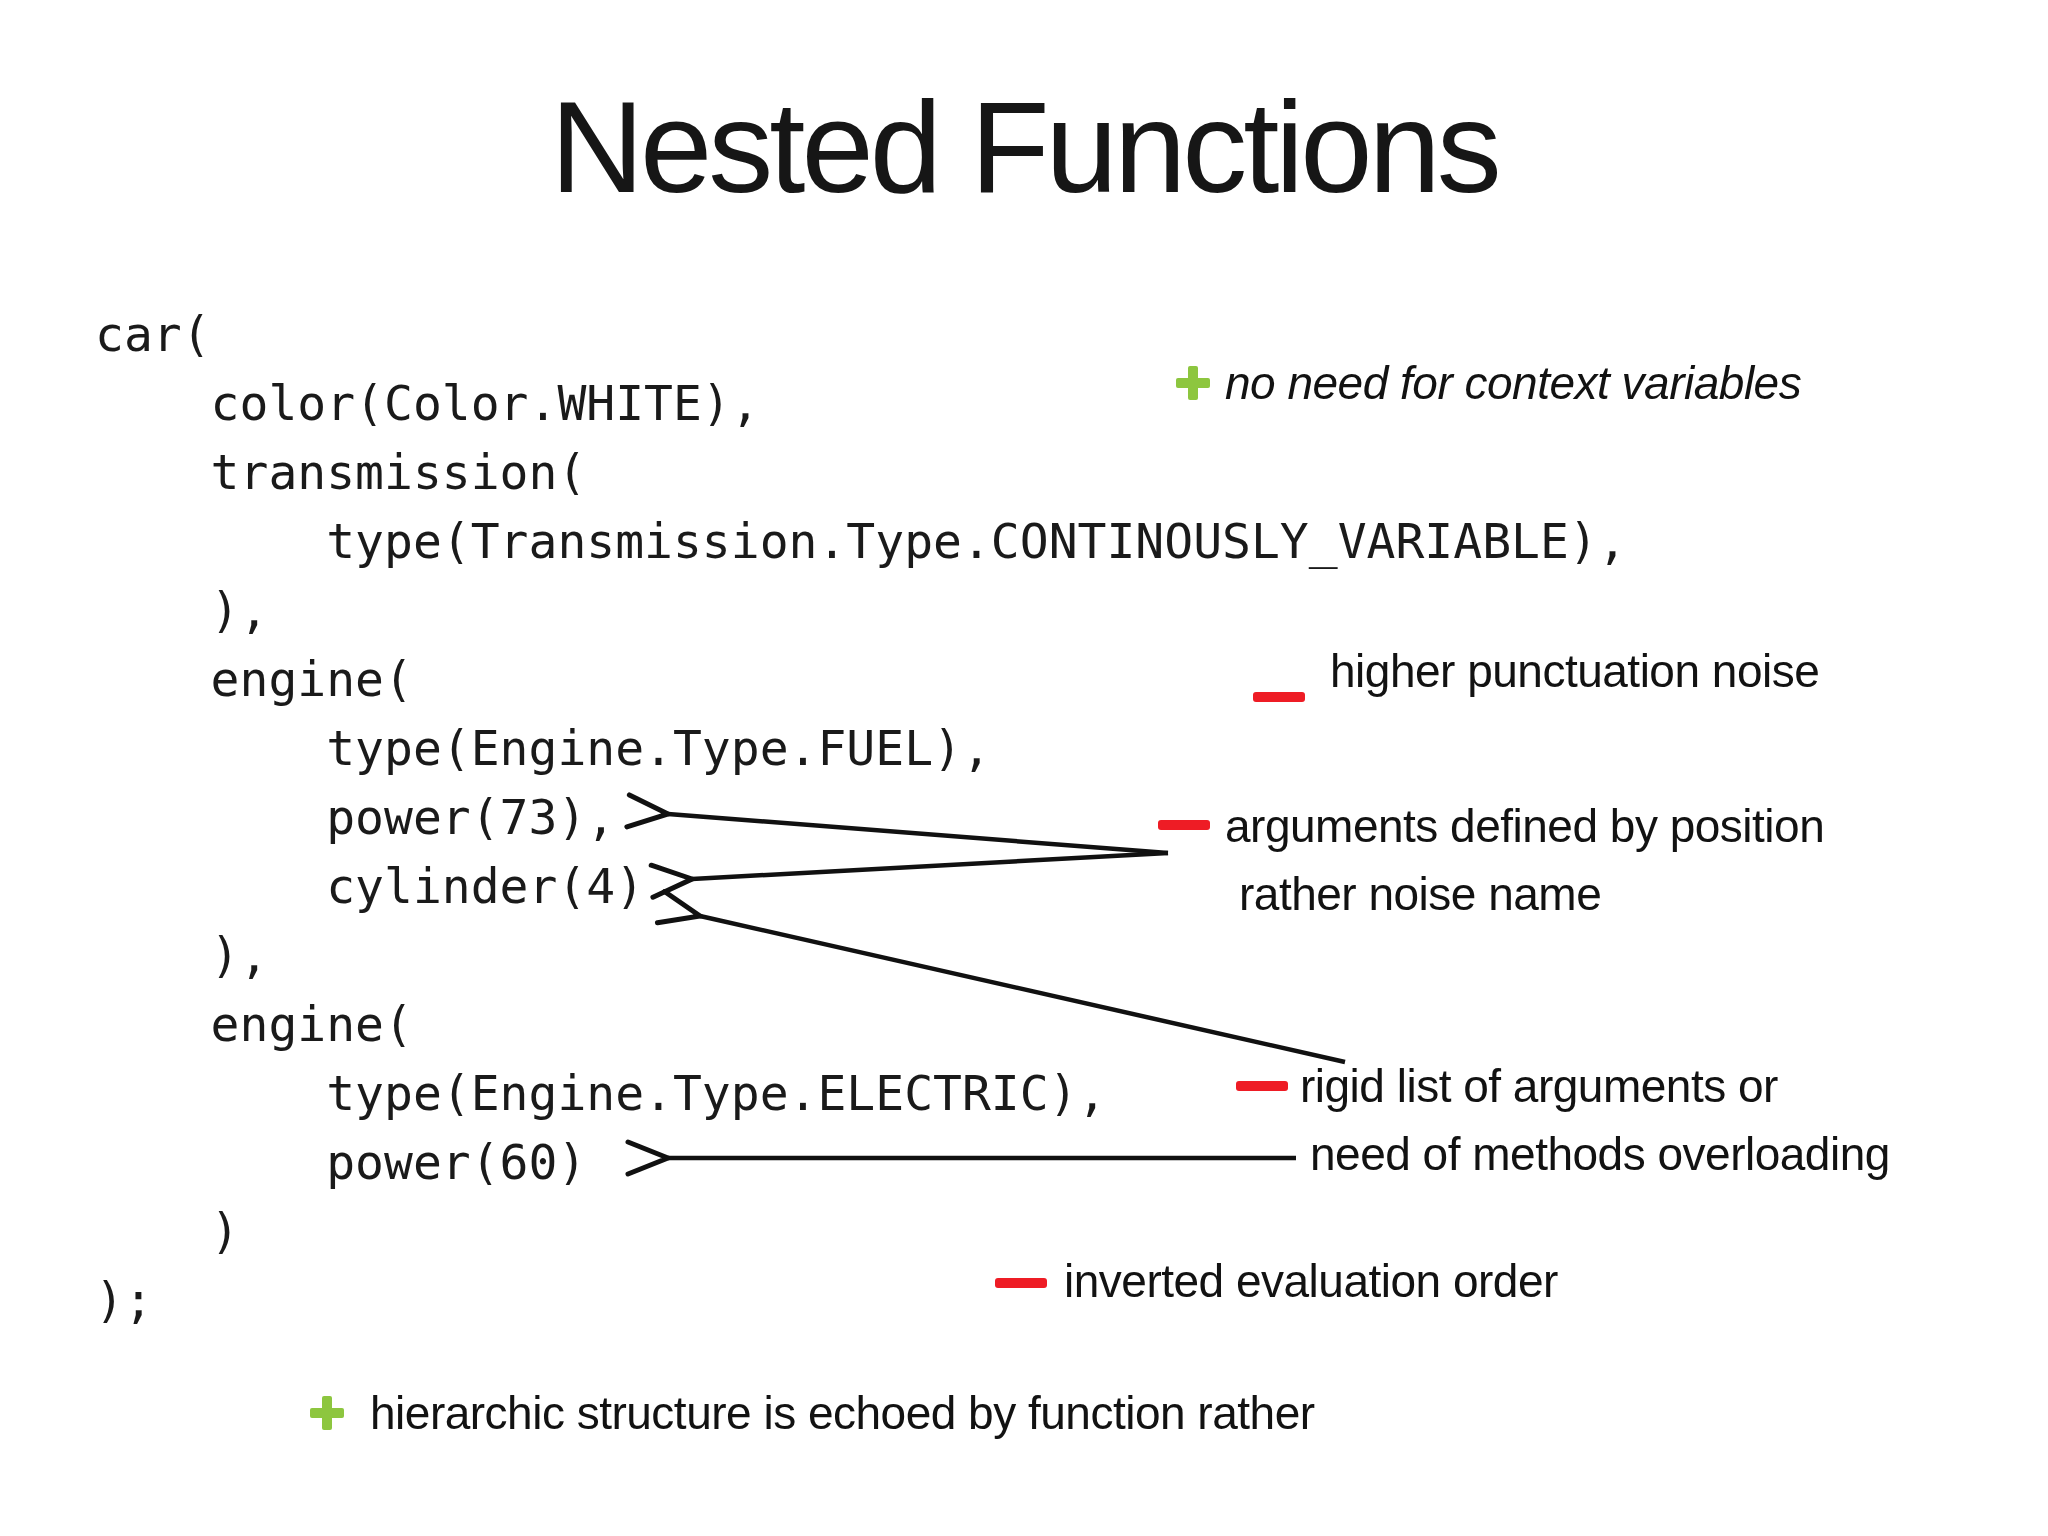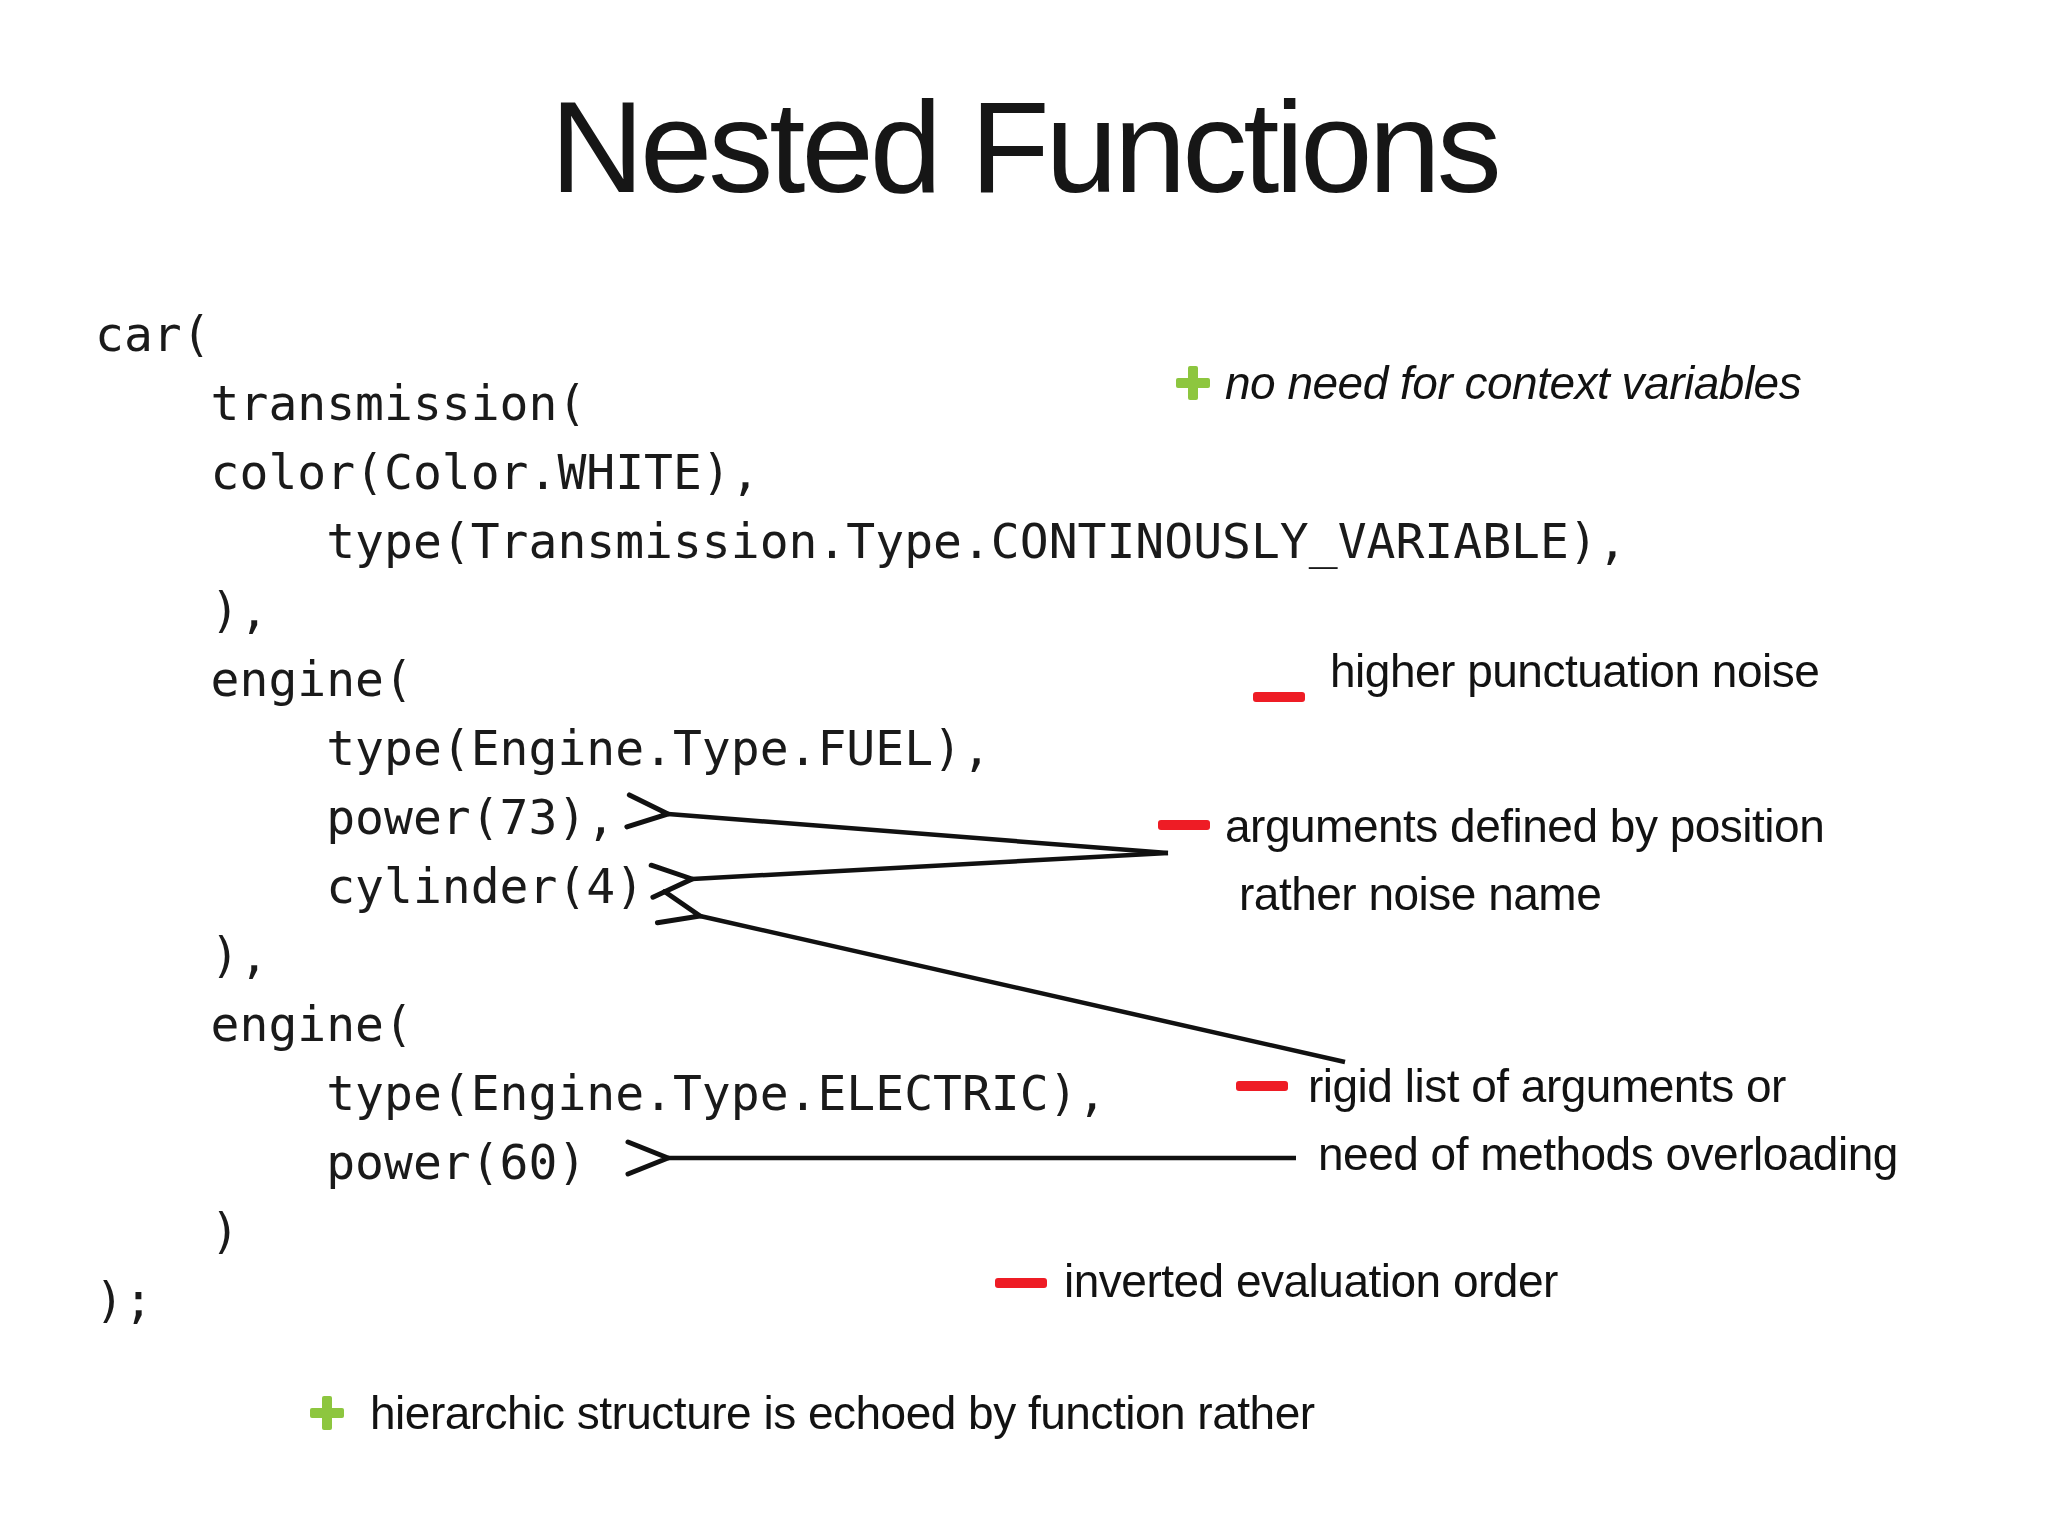--- a/index.html
+++ b/index.html
@@ -65,21 +65,21 @@
   .sign.plus::after  { left: 12px; top: 0; width: 10px; height: 34px; }
   
   #ann1-sign { left: 1176px; top: 366px; }
   #ann1-text { left: 1225px; top: 352px; font-style: italic; }
   #ann2-sign { left: 1253px; top: 692px; }
   #ann2-text { left: 1330px; top: 640px; }
   #ann3-sign { left: 1158px; top: 820px; }
   #ann3-text { left: 1225px; top: 792px; }
   #ann3-text .l2 { text-indent: 14px; }
   #ann4-sign { left: 1236px; top: 1081px; }
-  #ann4-text { left: 1300px; top: 1052px; margin-left: 8px; }
+  #ann4-text { left: 1300px; top: 1052px; }
   #ann4-text .l2 { text-indent: 10px; }
   #ann5-sign { left: 995px;  top: 1278px; }
   #ann5-text { left: 1064px; top: 1250px; }
   #ann6-sign { left: 310px;  top: 1396px; }
   #ann6-text { left: 370px;  top: 1382px; }
   
   svg.arrows {
     position: absolute;
     left: 0; top: 0;
     width: 2048px; height: 1536px;
@@ -89,22 +89,22 @@
 </style>
 </head>
 <body>
 
 <div class="slide">
 
   <h1 class="title">Nested Functions</h1>
 
   <div class="code">
     <div class="line">car(</div>
+    <div class="line">    color(Color.WHITE),</div>
     <div class="line">    transmission(</div>
-    <div class="line">    color(Color.WHITE),</div>
     <div class="line">        type(Transmission.Type.CONTINOUSLY_VARIABLE),</div>
     <div class="line">    ),</div>
     <div class="line">    engine(</div>
     <div class="line">        type(Engine.Type.FUEL),</div>
     <div class="line">        power(73),</div>
     <div class="line">        cylinder(4)</div>
     <div class="line">    ),</div>
     <div class="line">    engine(</div>
     <div class="line">        type(Engine.Type.ELECTRIC),</div>
     <div class="line">        power(60)</div>

